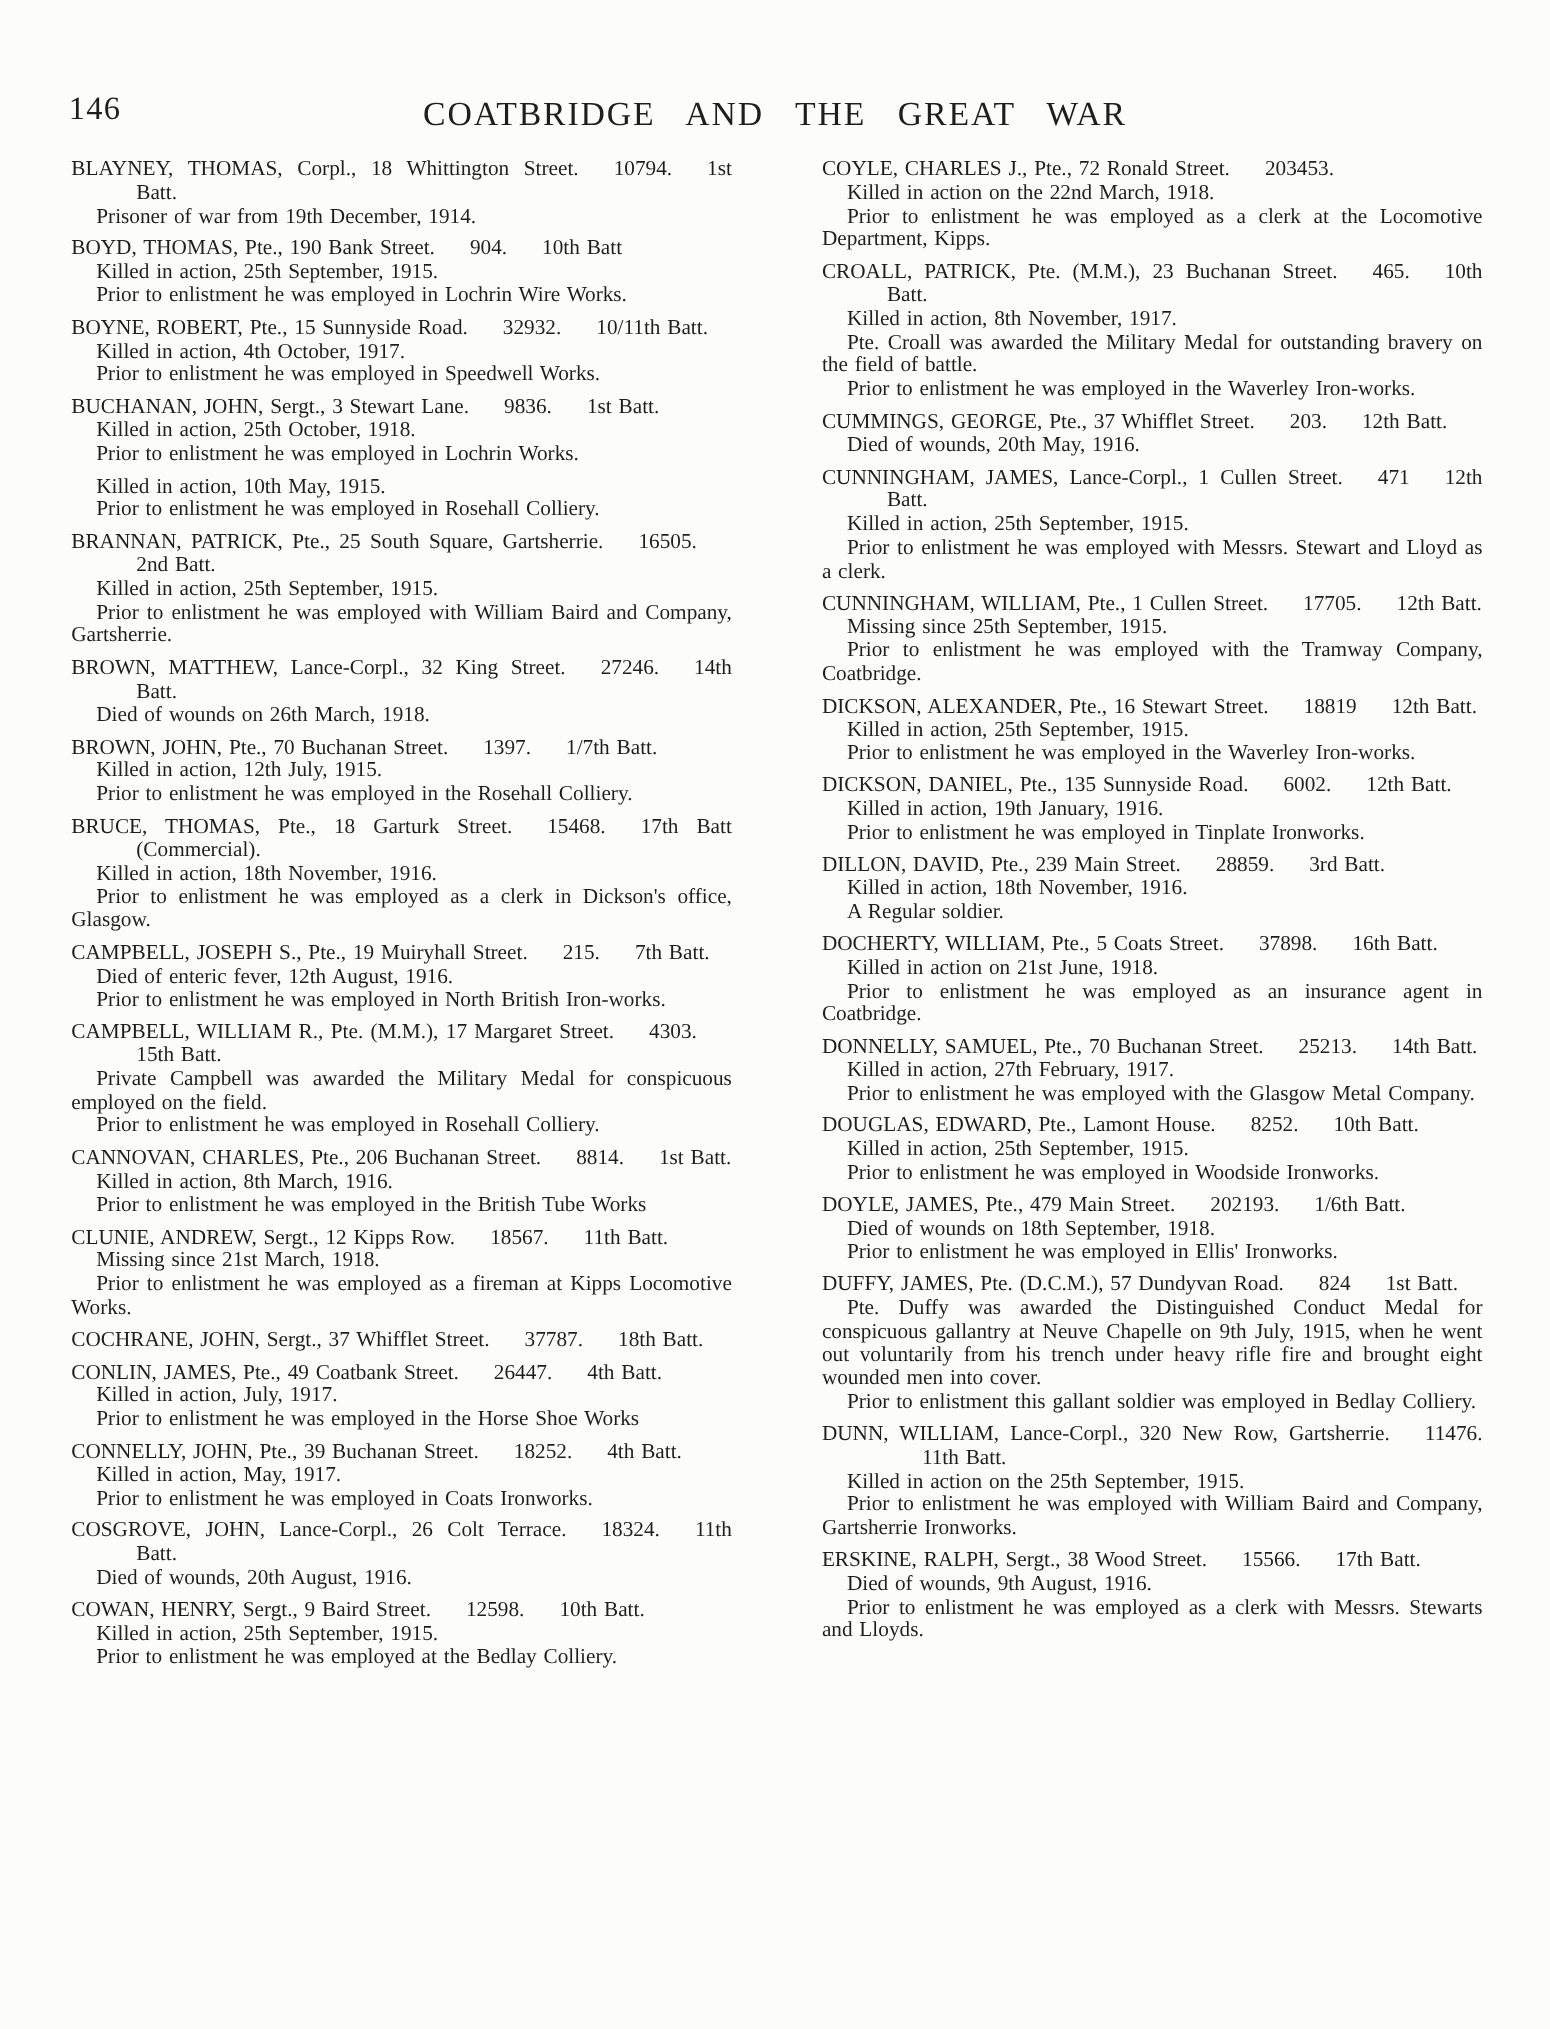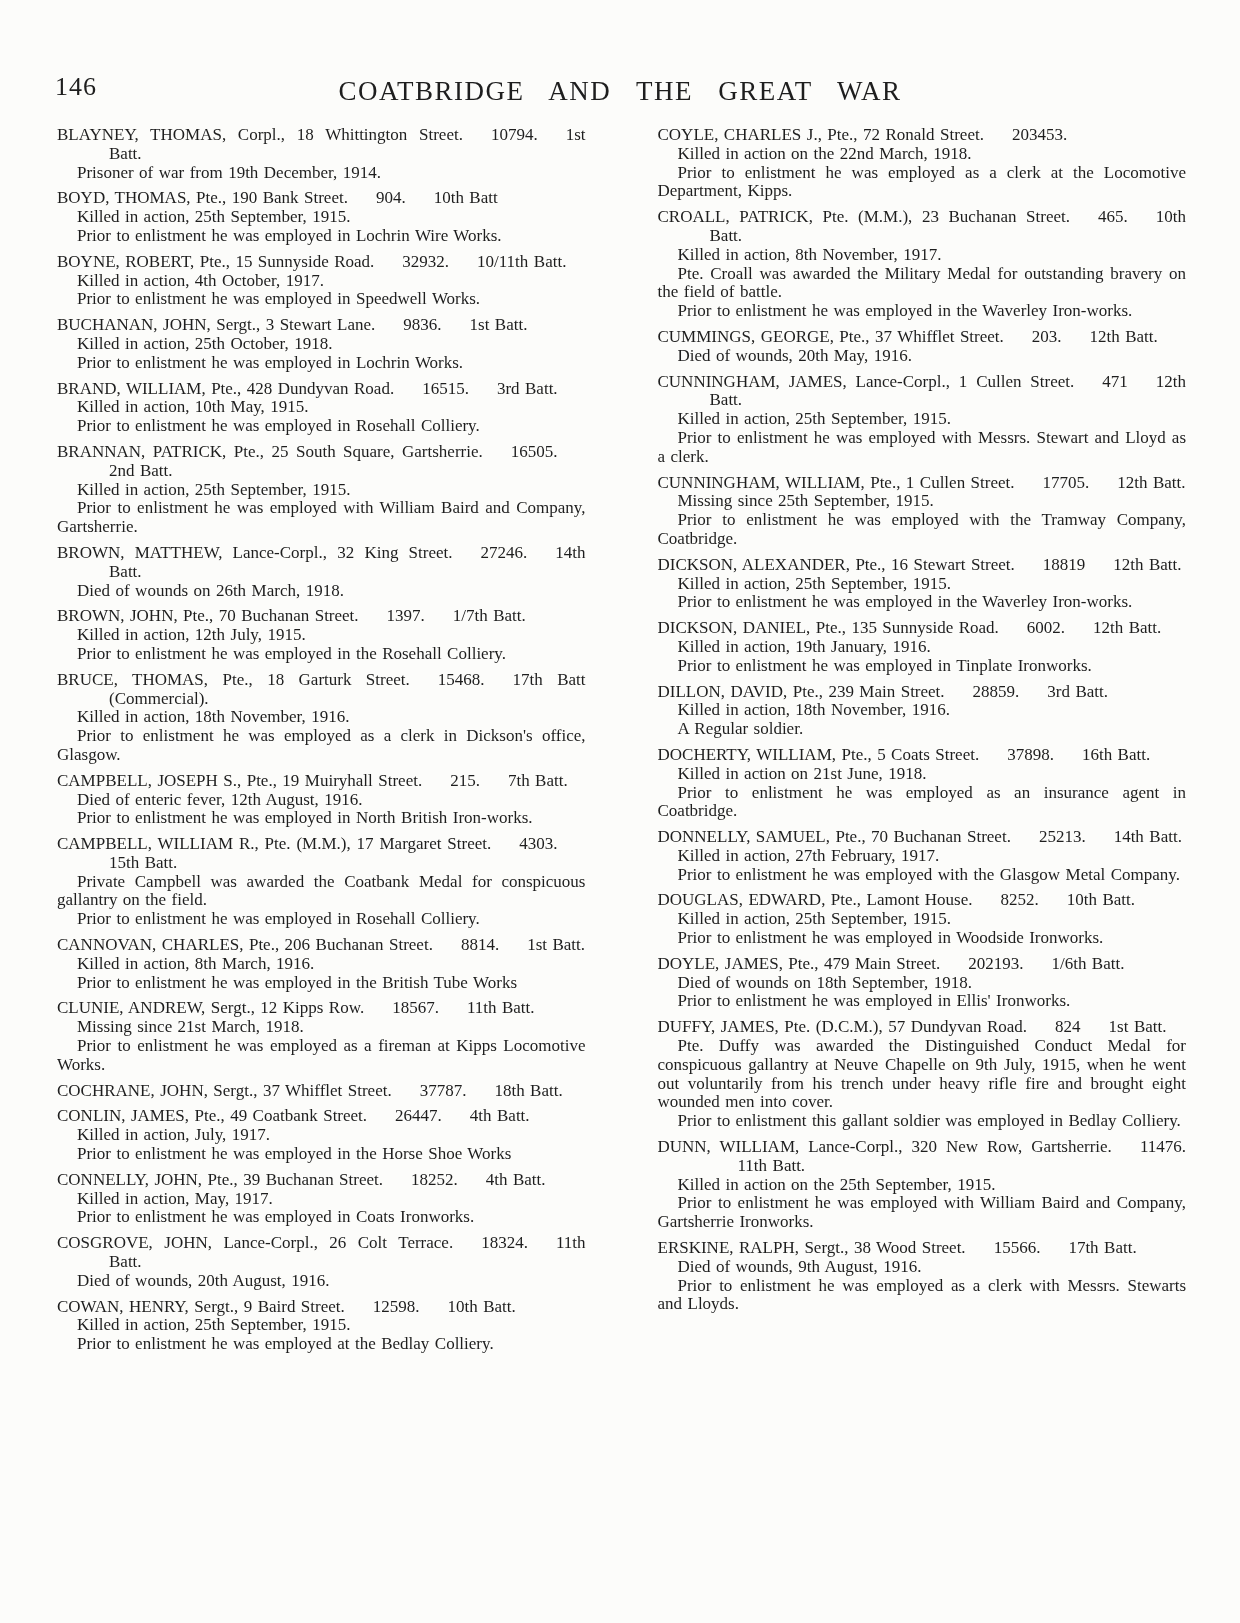--- a/index.html
+++ b/index.html
@@ -84,21 +84,20 @@
           <p class="entry-head"><span>BOYNE, ROBERT, Pte., 15 Sunnyside Road.</span><span class="gap"></span><span>32932.</span><span class="gap"></span><span>10/11th Batt.</span></p>
           <p class="entry-detail">Killed in action, 4th October, 1917.</p>
           <p class="entry-detail">Prior to enlistment he was employed in Speedwell Works.</p>
         </div>
         <div class="entry">
           <p class="entry-head"><span>BUCHANAN, JOHN, Sergt., 3 Stewart Lane.</span><span class="gap"></span><span>9836.</span><span class="gap"></span><span>1st Batt.</span></p>
           <p class="entry-detail">Killed in action, 25th October, 1918.</p>
           <p class="entry-detail">Prior to enlistment he was employed in Lochrin Works.</p>
         </div>
         <div class="entry">
-          <p class="entry-head"><span>BRAND, WILLIAM, Pte., 428 Dundyvan Road.</span><span class="gap"></span><span>16515.</span><span class="gap"></span><span>3rd Batt.</span></p>
           <p class="entry-detail">Killed in action, 10th May, 1915.</p>
           <p class="entry-detail">Prior to enlistment he was employed in Rosehall Colliery.</p>
         </div>
         <div class="entry">
           <p class="entry-head"><span>BRANNAN, PATRICK, Pte., 25 South Square, Gartsherrie.</span><span class="gap"></span><span>16505.</span><span class="gap"></span><span>2nd Batt.</span></p>
           <p class="entry-detail">Killed in action, 25th September, 1915.</p>
           <p class="entry-detail">Prior to enlistment he was employed with William Baird and Company, Gartsherrie.</p>
         </div>
         <div class="entry">
           <p class="entry-head"><span>BROWN, MATTHEW, Lance-Corpl., 32 King Street.</span><span class="gap"></span><span>27246.</span><span class="gap"></span><span>14th Batt.</span></p>
@@ -114,21 +113,21 @@
           <p class="entry-detail">Killed in action, 18th November, 1916.</p>
           <p class="entry-detail">Prior to enlistment he was employed as a clerk in Dickson's office, Glasgow.</p>
         </div>
         <div class="entry">
           <p class="entry-head"><span>CAMPBELL, JOSEPH S., Pte., 19 Muiryhall Street.</span><span class="gap"></span><span>215.</span><span class="gap"></span><span>7th Batt.</span></p>
           <p class="entry-detail">Died of enteric fever, 12th August, 1916.</p>
           <p class="entry-detail">Prior to enlistment he was employed in North British Iron-works.</p>
         </div>
         <div class="entry">
           <p class="entry-head"><span>CAMPBELL, WILLIAM R., Pte. (M.M.), 17 Margaret Street.</span><span class="gap"></span><span>4303.</span><span class="gap"></span><span>15th Batt.</span></p>
-          <p class="entry-detail">Private Campbell was awarded the Coatbank Medal for conspicuous gallantry on the field.</p>
+          <p class="entry-detail">Private Campbell was awarded the Military Medal for conspicuous employed on the field.</p>
           <p class="entry-detail">Prior to enlistment he was employed in Rosehall Colliery.</p>
         </div>
         <div class="entry">
           <p class="entry-head"><span>CANNOVAN, CHARLES, Pte., 206 Buchanan Street.</span><span class="gap"></span><span>8814.</span><span class="gap"></span><span>1st Batt.</span></p>
           <p class="entry-detail">Killed in action, 8th March, 1916.</p>
           <p class="entry-detail">Prior to enlistment he was employed in the British Tube Works</p>
         </div>
         <div class="entry">
           <p class="entry-head"><span>CLUNIE, ANDREW, Sergt., 12 Kipps Row.</span><span class="gap"></span><span>18567.</span><span class="gap"></span><span>11th Batt.</span></p>
           <p class="entry-detail">Missing since 21st March, 1918.</p>

